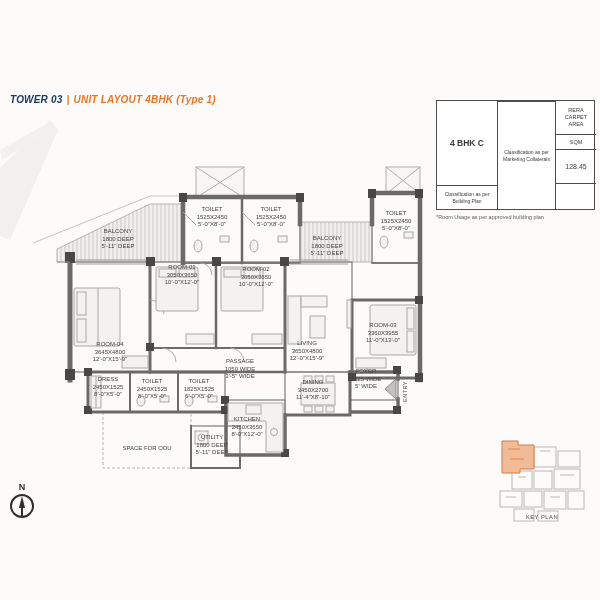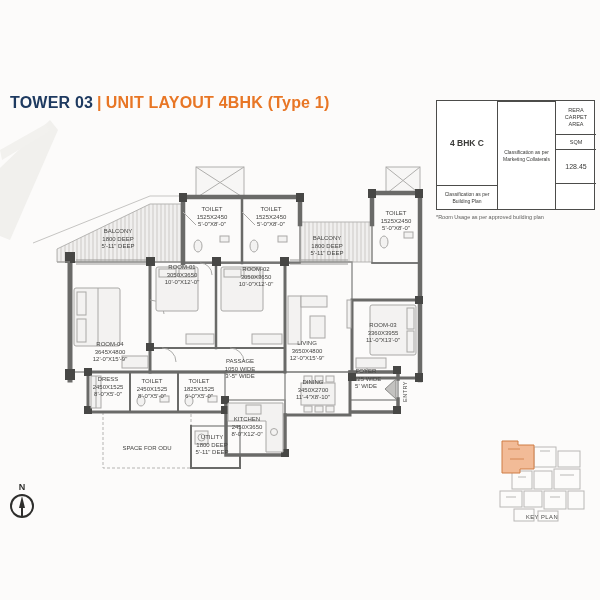--- a/index.html
+++ b/index.html
@@ -1,19 +1,19 @@
 <!DOCTYPE html>
 <html><head>
 <meta charset="utf-8">
 <style>
   html,body{margin:0;padding:0;width:600px;height:600px;background:#fbfaf8;
     font-family:"Liberation Sans",sans-serif;overflow:hidden;}
   #stage{position:relative;width:600px;height:600px;background:#fcfbfa;}
   
-  .titlebar{position:absolute;left:10px;top:94px;font-size:16px;font-weight:bold;letter-spacing:.2px;}
+  .titlebar{position:absolute;left:10px;top:94px;font-size:10px;font-weight:bold;letter-spacing:.2px;font-style:italic;}
   .titlebar .tower{color:#1e3a60;}
   .titlebar .sep{color:#e87625;padding:0 4px;}
   .titlebar .main{color:#e87625;}
   
   .spec-table{position:absolute;left:436px;top:100px;width:159px;height:110px;
     display:grid;grid-template-columns:61px 58px 40px;border:1.5px solid #4c4c4a;box-sizing:border-box;
     background:#fff;color:#3a3a38;}
   .spec-table .col{display:flex;flex-direction:column;box-sizing:border-box;}
   .spec-table .c1{border-right:1px solid #4c4c4a;}
   .spec-table .c2{border-right:1px solid #4c4c4a;}

